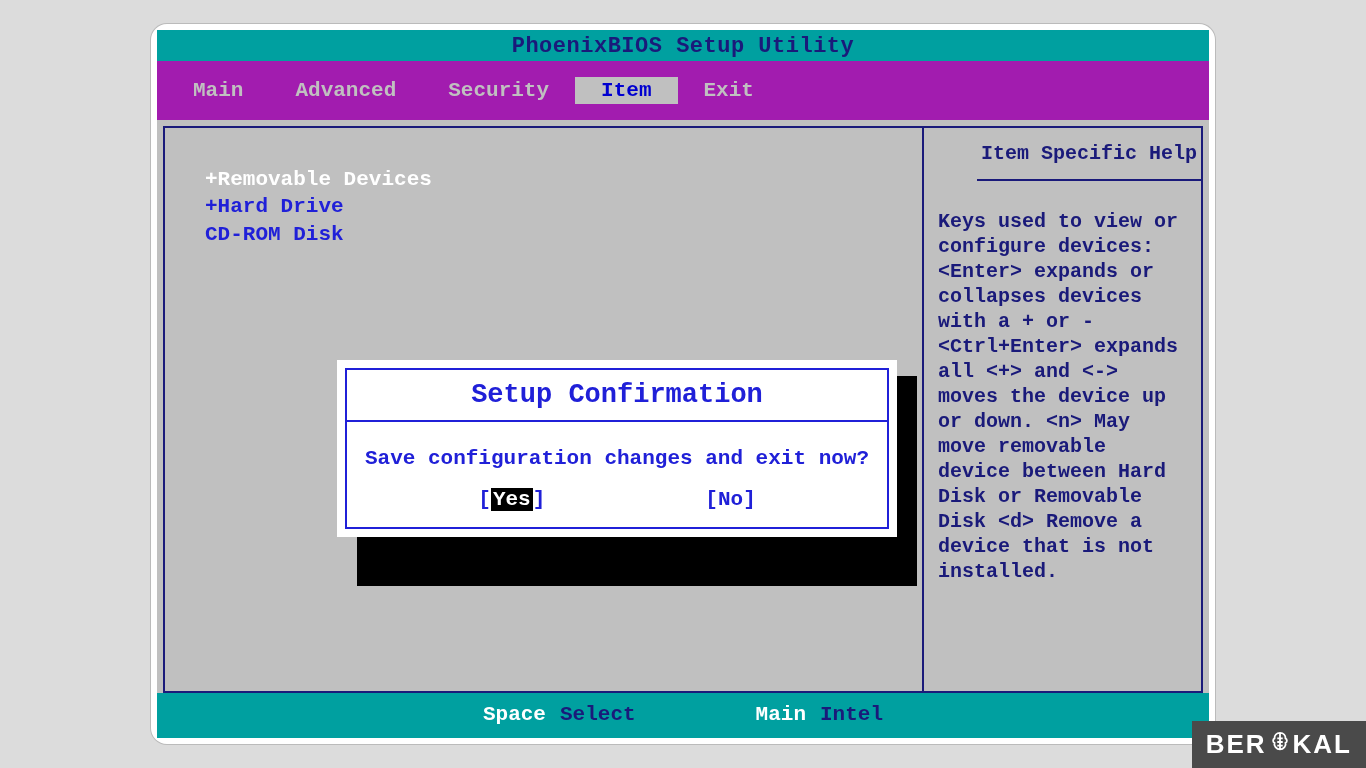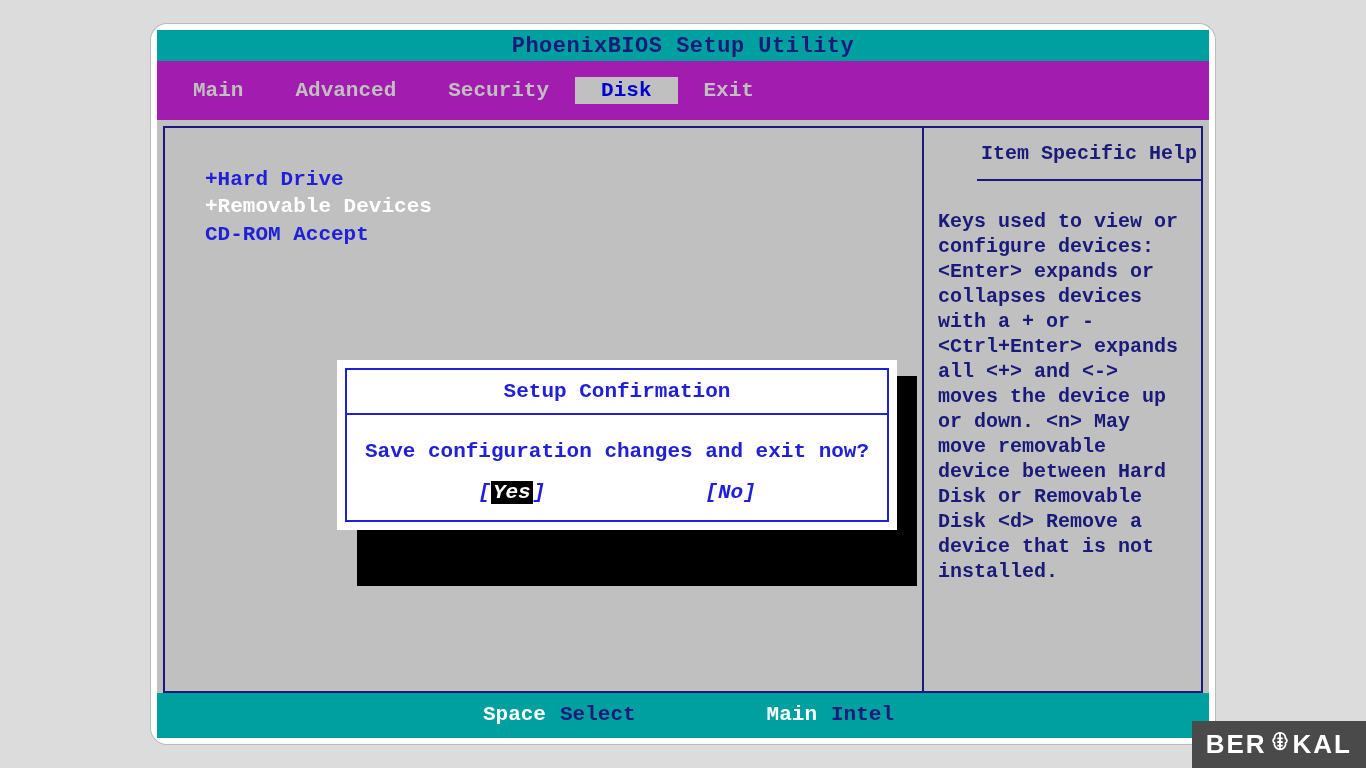--- a/index.html
+++ b/index.html
@@ -96,21 +96,21 @@
   }
   .footer {
     background: #00a0a0;
     display: flex;
     justify-content: center;
     gap: 120px;
     padding: 10px 0 12px;
     font-size: 21px;
   }
   .foot-group { display: inline-flex; gap: 14px; }
-  .foot-key { color: #fff; margin-left: 11px; }
+  .foot-key { color: #fff; }
   .foot-action { color: #1a1a7a; }
   
   .dialog-shadow {
     position: absolute;
     left: 200px;
     top: 256px;
     width: 560px;
     height: 210px;
     background: #000;
   }
@@ -123,36 +123,35 @@
     padding: 8px;
   }
   .dialog-inner {
     border: 2px solid #2020d8;
   }
   .dialog-title {
     text-align: center;
     color: #2020d8;
     padding: 10px 0;
     border-bottom: 2px solid #2020d8;
-    font-size: 21px;
+    font-size: 27px;
   }
   .dialog-body {
     text-align: center;
     color: #2020d8;
     padding: 25px 10px 8px;
     font-size: 21px;
   }
   .dialog-buttons {
     display: flex;
     justify-content: center;
     gap: 160px;
     padding: 10px 0 16px;
     color: #2020d8;
     font-size: 21px;
-    font-style: italic;
   }
   .dlg-btn-sel {
     background: #000;
     color: #fff;
     padding: 0 2px;
   }
   .watermark {
     position: absolute;
     right: 0;
     bottom: 0;
@@ -173,29 +172,29 @@
 <body>
 
 <div class="frame">
   <div class="bios">
     <div class="title-bar">PhoenixBIOS Setup Utility</div>
 
     <div class="menu-bar">
       <div class="menu-item">Main</div>
       <div class="menu-item">Advanced</div>
       <div class="menu-item">Security</div>
-      <div class="menu-item active">Disk</div>
+      <div class="menu-item active">Item</div>
       <div class="menu-item">Exit</div>
     </div>
 
     <div class="main-area">
       <div class="left-panel">
+        <div class="boot-item selected">+Removable Devices</div>
         <div class="boot-item">+Hard Drive</div>
-        <div class="boot-item selected">+Removable Devices</div>
-        <div class="boot-item"> CD-ROM Accept</div>
+        <div class="boot-item"> CD-ROM Disk</div>
       </div>
       <div class="right-panel">
         <div class="help-title">Item Specific Help</div>
         <div class="help-body">Keys used to view or configure devices:
 &lt;Enter&gt; expands or collapses devices with a + or -
 &lt;Ctrl+Enter&gt; expands all
 &lt;+&gt; and &lt;-&gt; moves the device up or down.
 &lt;n&gt; May move removable device between Hard Disk or Removable Disk
 &lt;d&gt; Remove a device that is not installed.</div>
       </div>

